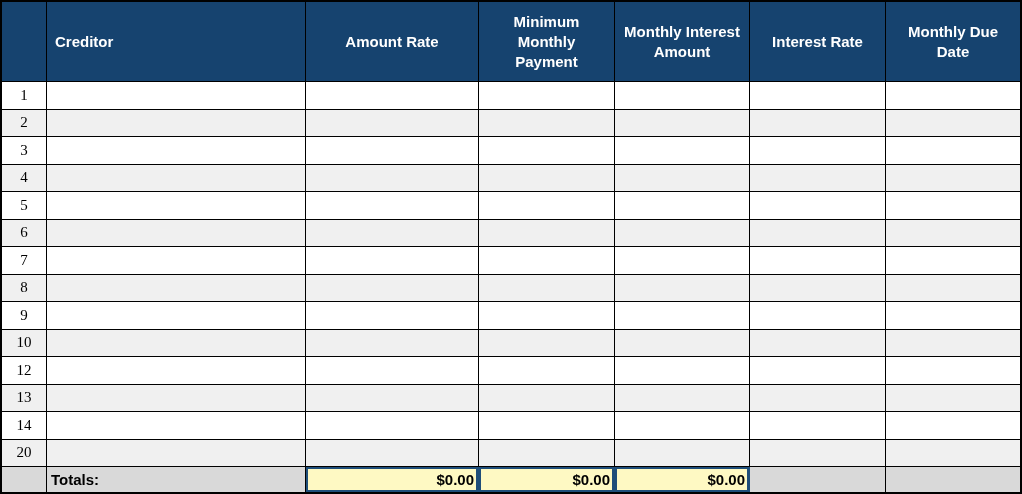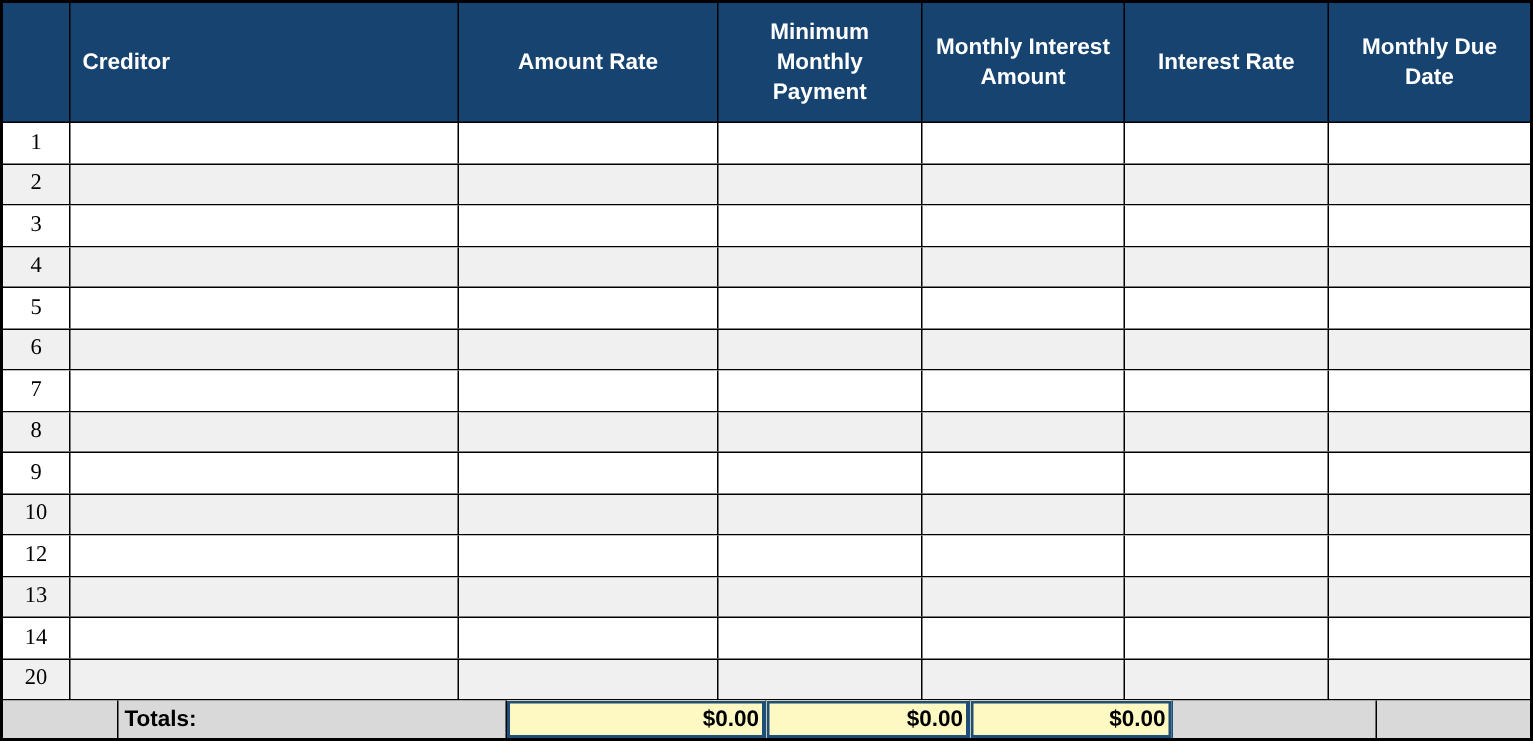--- a/index.html
+++ b/index.html
@@ -65,21 +65,20 @@
     display:flex;align-items:center;justify-content:center;
     font-family:"Liberation Serif",serif;
     font-size:15px;
     color:var(--row-text);
   }
 
   
   .totals-row{
     flex:0 0 25px;
     background:var(--totals-bg);
-    padding-left:32px;
   }
   .totals-row .cell{
     display:flex;align-items:center;
     font-size:15px;
   }
   .totals-label{
     font-weight:bold;
     color:#000;
     padding-left:4px;
     justify-content:flex-start;

